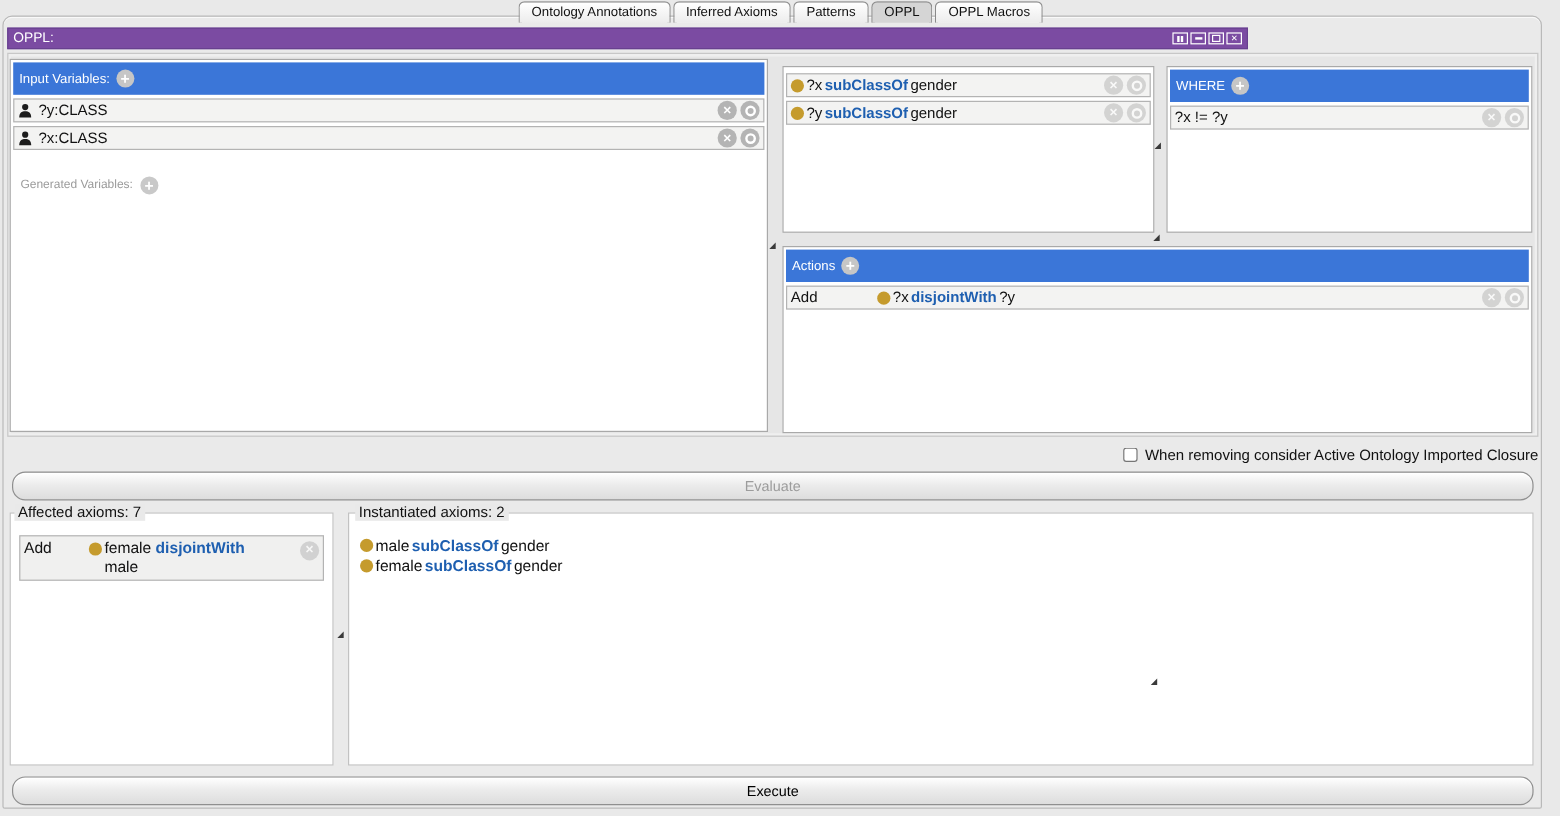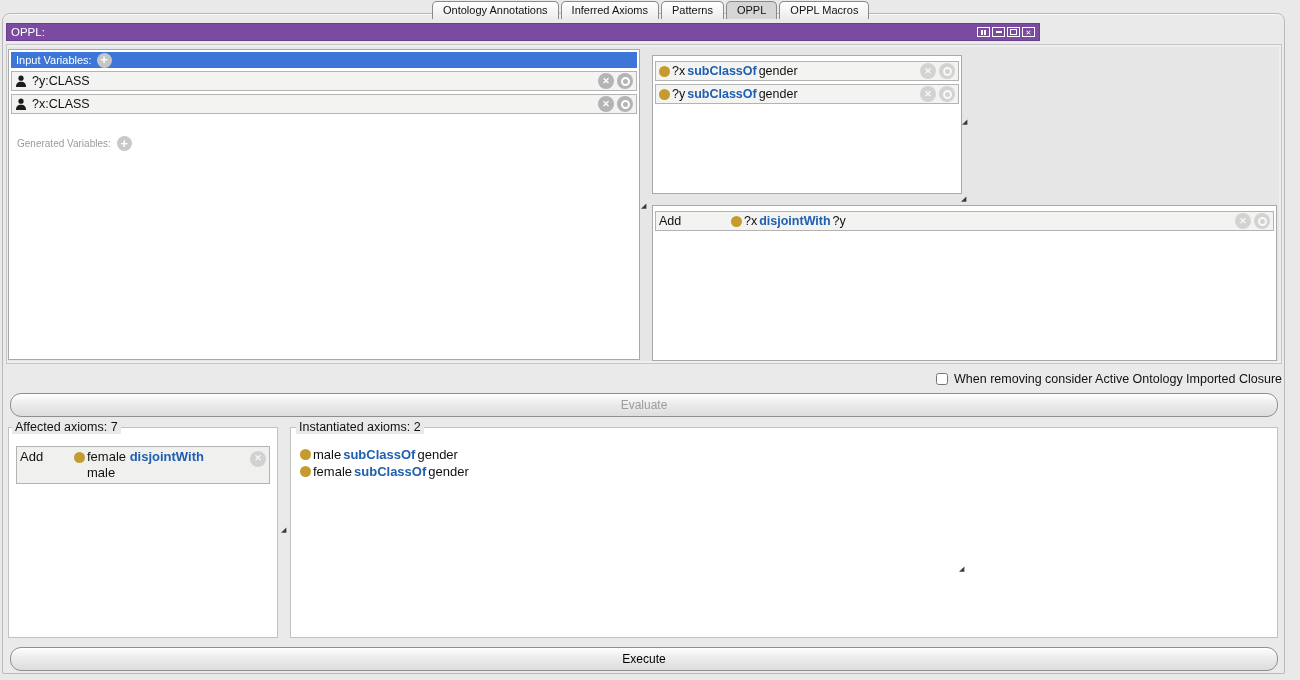--- a/index.html
+++ b/index.html
@@ -36,21 +36,21 @@
   
   .top-outer { position:absolute; left:6px; top:44px; width:1276px; height:320px;
     background:#e6e6e6; border:1px solid #c7c7c7; box-shadow: inset 0 0 0 2px #efefef; }
 
   .panel { position:absolute; background:#fff; border:1px solid #a9a9a9; padding:2px; }
   .panel-left    { left:8px;   top:49px;  width:632px; height:311px; }
   .panel-select  { left:652px; top:55px;  width:310px; height:139px; }
   .panel-where   { left:972px; top:55px;  width:305px; height:139px; }
   .panel-actions { left:652px; top:205px; width:625px; height:156px; }
 
-  .bluebar { background:#3b76d8; color:#fff; font-size:11px; height:16px;
+  .bluebar { background:#3b76d8; color:#fff; font-size:11px; height:27px;
     display:flex; align-items:center; gap:5px; padding-left:5px; }
 
   .row { display:flex; align-items:center; gap:2px; height:20px; margin-top:3px;
     background:#f3f3f2; border:1px solid #b3b3b3; padding:0 3px; font-size:12.5px; color:#111; }
   .row .btns { margin-left:auto; display:flex; gap:3px; align-items:center; }
 
   .cbtn { width:16px; height:16px; border-radius:50%; background:#b4b4b4; color:#fff;
     display:inline-flex; align-items:center; justify-content:center; flex:none; cursor:default; }
   .cbtn.x::before { content:"✕"; font-size:9px; font-weight:bold; line-height:1; }
   .cbtn.o::before { content:""; width:5px; height:5px; border:2.5px solid #fff; border-radius:50%; }
@@ -183,22 +183,39 @@
       <span>?y</span>
       <span class="kw">subClassOf</span>
       <span>gender</span>
       <span class="btns">
         <span class="cbtn x faded"></span>
         <span class="cbtn o faded"></span>
       </span>
     </div>
   </div>
 
+  <div class="panel panel-where">
+    <div class="bluebar">
+      <span>WHERE</span>
+      <span class="cbtn plus"></span>
+    </div>
+    <div class="row">
+      <span>?x != ?y</span>
+      <span class="btns">
+        <span class="cbtn x faded"></span>
+        <span class="cbtn o faded"></span>
+      </span>
+    </div>
+  </div>
 
   <div class="panel panel-actions">
+    <div class="bluebar">
+      <span>Actions</span>
+      <span class="cbtn plus"></span>
+    </div>
     <div class="row">
       <span class="verb-a">Add</span>
       <span class="dot"></span>
       <span>?x</span>
       <span class="kw">disjointWith</span>
       <span>?y</span>
       <span class="btns">
         <span class="cbtn x faded"></span>
         <span class="cbtn o faded"></span>
       </span>

